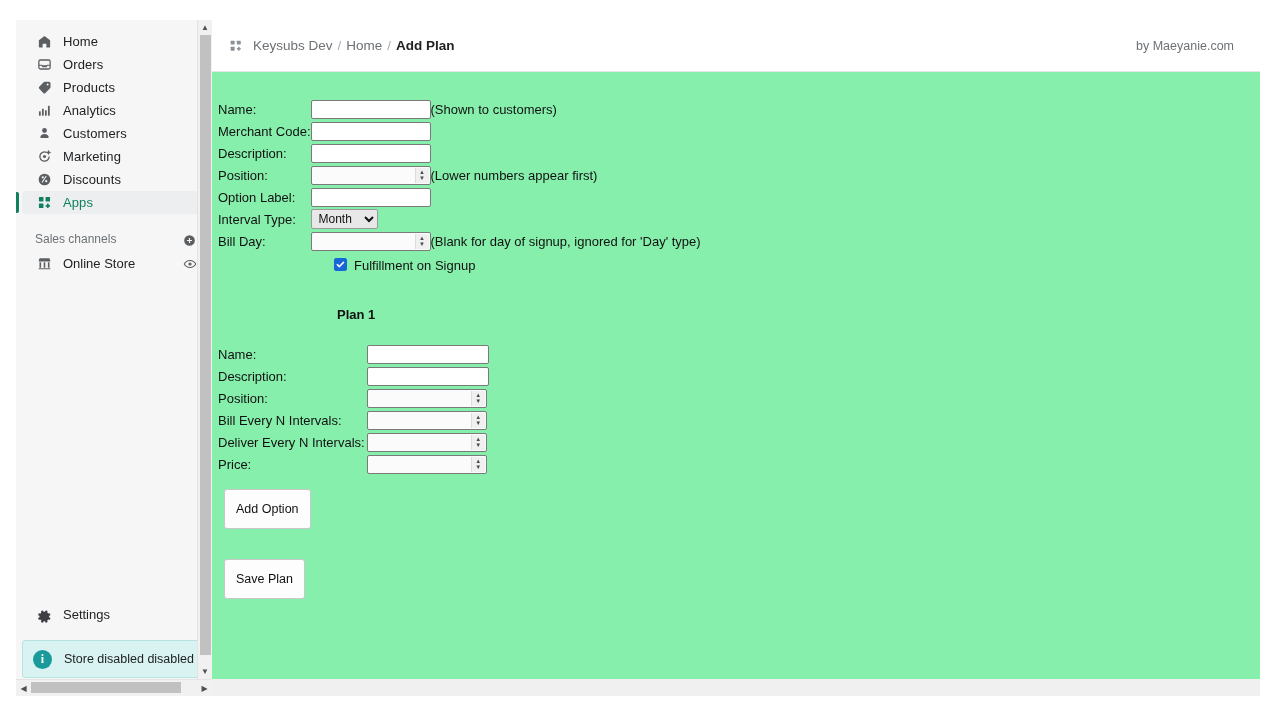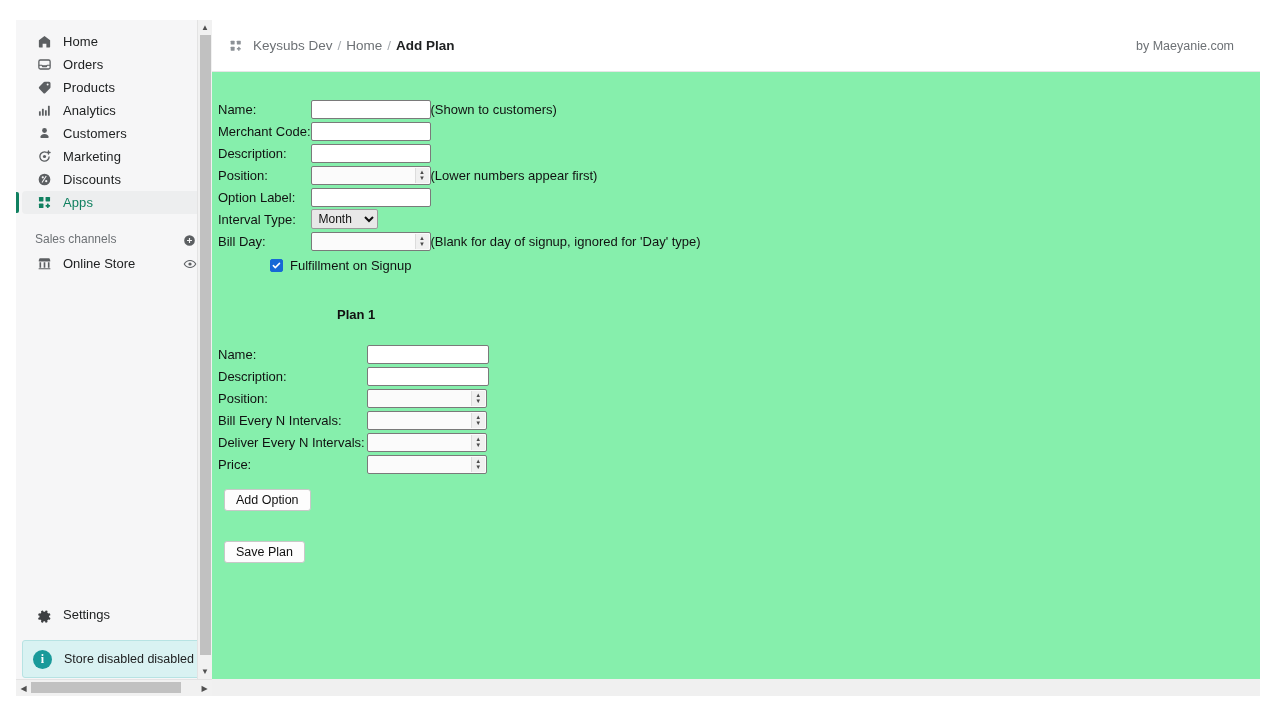--- a/index.html
+++ b/index.html
@@ -351,23 +351,22 @@
     border-radius: 2px;
     font-family: "Liberation Sans", sans-serif;
     font-size: 12px;
     padding: 0 2px 0 3px;
     color: #111;
     outline: none;
   }
 
   .cb-row {
     display: flex;
-    align-items: center;
     margin-top: 6px;
-    margin-left: 52px;
+    margin-left: 116px;
   }
   .cb {
     width: 13px; height: 13px;
     background: #1668d6;
     border: 1px solid #1668d6;
     border-radius: 2px;
     display: inline-flex;
     align-items: center;
     justify-content: center;
     margin-right: 7px;
@@ -390,21 +389,21 @@
   table.plan-table td { padding: 0; height: 22px; vertical-align: middle; }
   table.plan-table td.lbl { white-space: nowrap; padding-right: 2px; }
 
   .btn {
     background: #fdfdfd;
     border: 1px solid #c8c8c8;
     border-radius: 3px;
     font-family: "Liberation Sans", sans-serif;
     font-size: 12.5px;
     color: #111;
-    padding: 3px 11px;
+    padding: 12px 11px;
     cursor: pointer;
   }
   .add-option-wrap { margin-top: 14px; margin-left: 6px; }
   .save-wrap { margin-top: 30px; margin-left: 6px; }
 
   .bottom-strip {
     position: absolute;
     left: 0; bottom: 0;
     width: 1048px;
     height: 17px;

